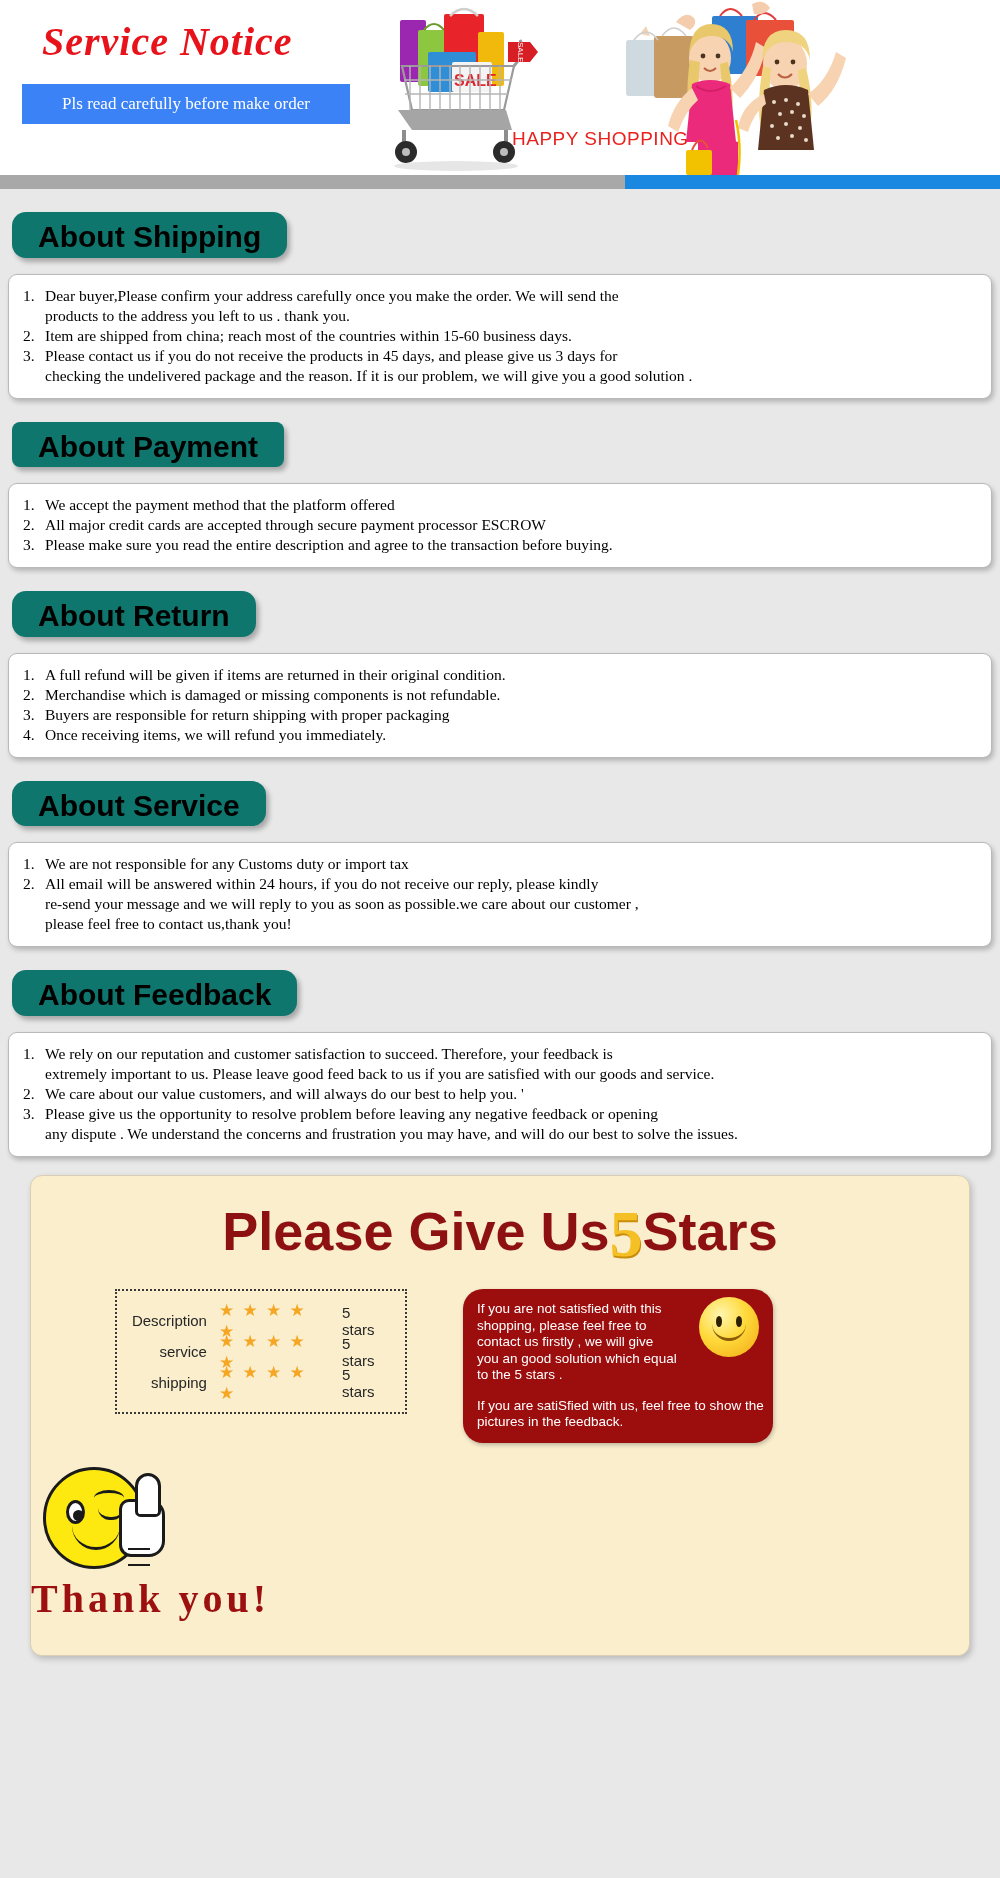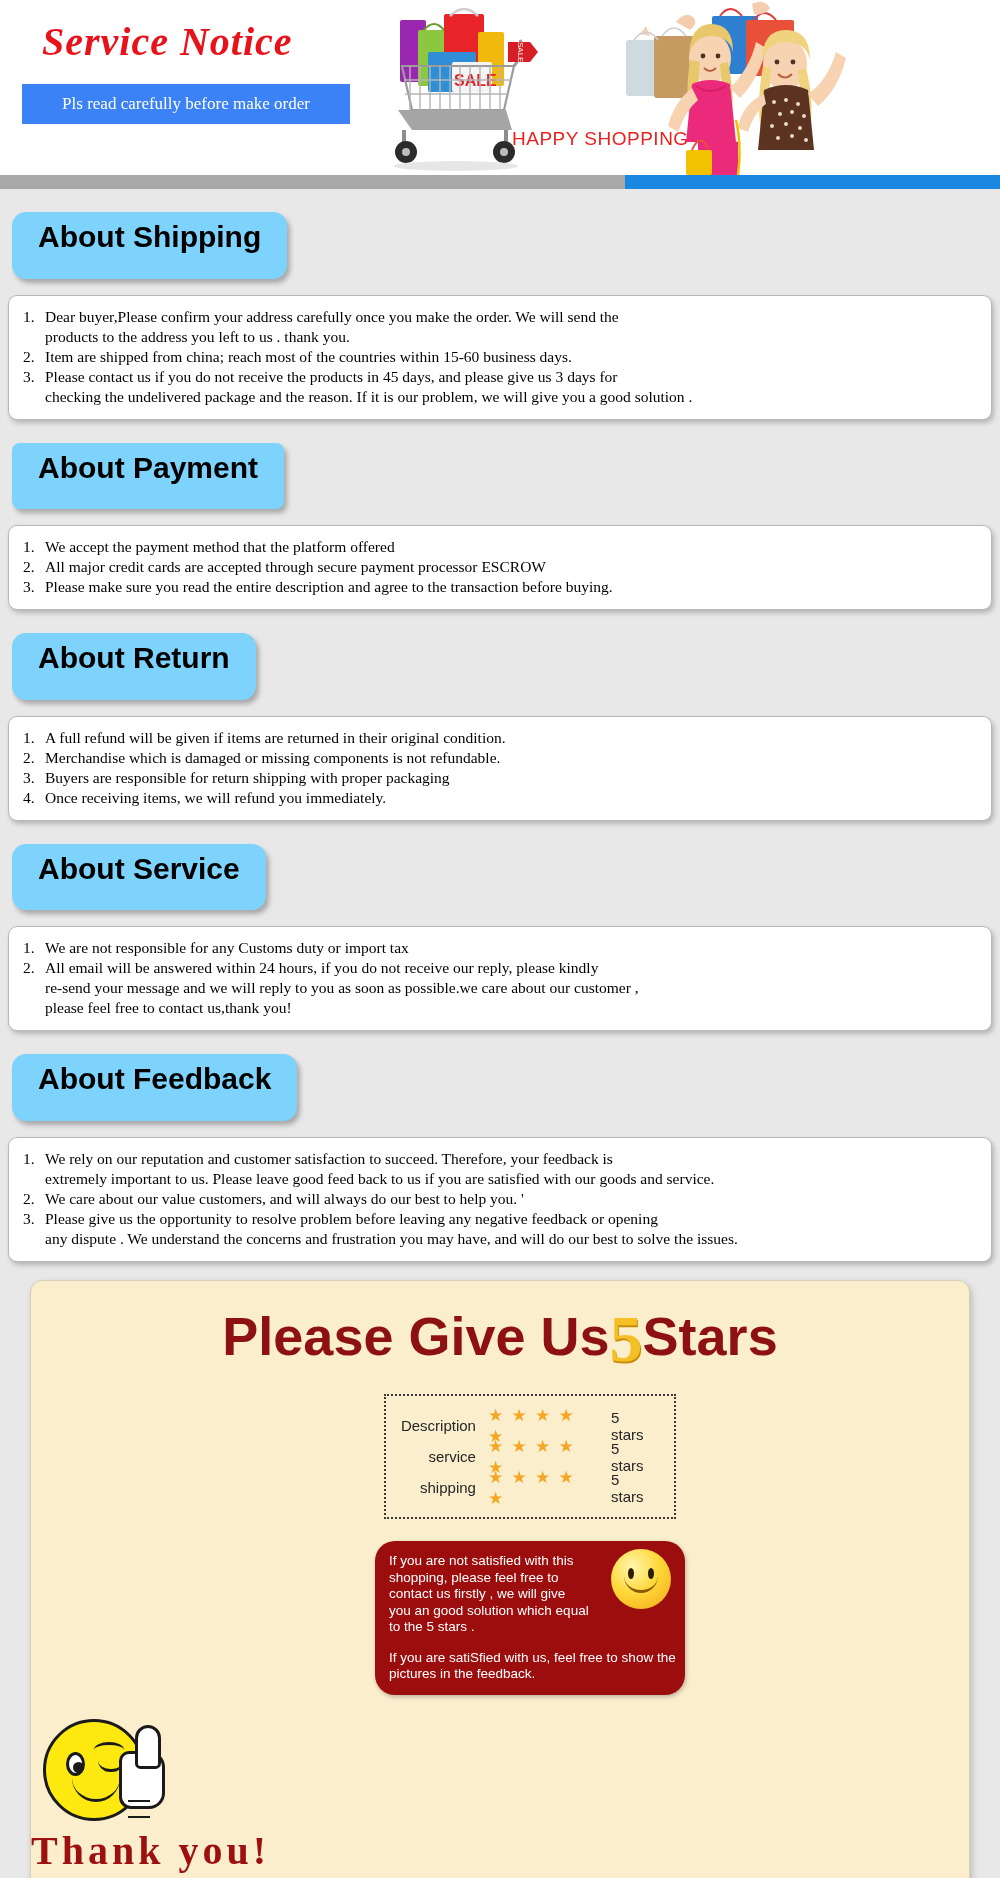--- a/index.html
+++ b/index.html
@@ -46,26 +46,26 @@
   .divider { width:1000px; height:14px; display:flex; }
   .divider-left  { width:625px; height:14px; background:#a8a8a8; }
   .divider-right { flex:1; height:14px; background:#1a87e0; }
 
   
   .content { padding:0 0 0 0; }
 
   .badge {
     margin-left:12px;
     display:inline-block;
-    background:#7dd3fc;
+    background:#0f766e;
     color:#000000;
     font-family:"Liberation Sans", sans-serif;
     font-weight:bold;
     font-size:30px;
-    padding:9px 26px 26px 26px;
+    padding:9px 26px 5px 26px;
     border-radius:14px;
     box-shadow:3px 4px 5px rgba(0,0,0,0.28);
     line-height:1.05;
   }
   .badge.sharp { border-radius:8px; }
 
   .sec-wrap { margin-top:23px; }
 
   .panel {
     margin:16px 8px 0 8px;
@@ -89,21 +89,21 @@
     position:absolute; left:0; top:0;
   }
 
   
   .stars-panel {
     margin:18px 30px 0 30px;
     background:#faeecd;
     border:1px solid #d9cfb4;
     border-radius:12px;
     box-shadow:2px 3px 6px rgba(0,0,0,0.2);
-    padding:14px 0 19px 0;
+    padding:14px 0 33px 0;
   }
   .give5 {
     text-align:center;
     font-family:"Liberation Sans", sans-serif;
     font-weight:bold;
     font-size:54px;
     color:#8e1111;
     line-height:1.15;
     white-space:nowrap;
     margin-top:6px;
@@ -112,25 +112,24 @@
     color:#f5c026;
     font-size:66px;
     font-family:"Liberation Serif", serif;
     font-weight:bold;
     text-shadow:1px 2px 0 #c98d09;
     vertical-align:-6px;
   }
 
   .mid-row {
     display:flex;
-    align-items:center;
+    align-items:flex-start;
     margin-top:18px;
     padding:0 24px 0 84px;
-    gap:22px;
-    flex-direction:column;
+    gap:56px;
   }
   .ratings {
     border:2px dotted #3a3a3a;
     padding:14px 18px 14px 10px;
     width:292px;
   }
   .rate-row {
     display:flex; align-items:center;
     height:31px;
   }

